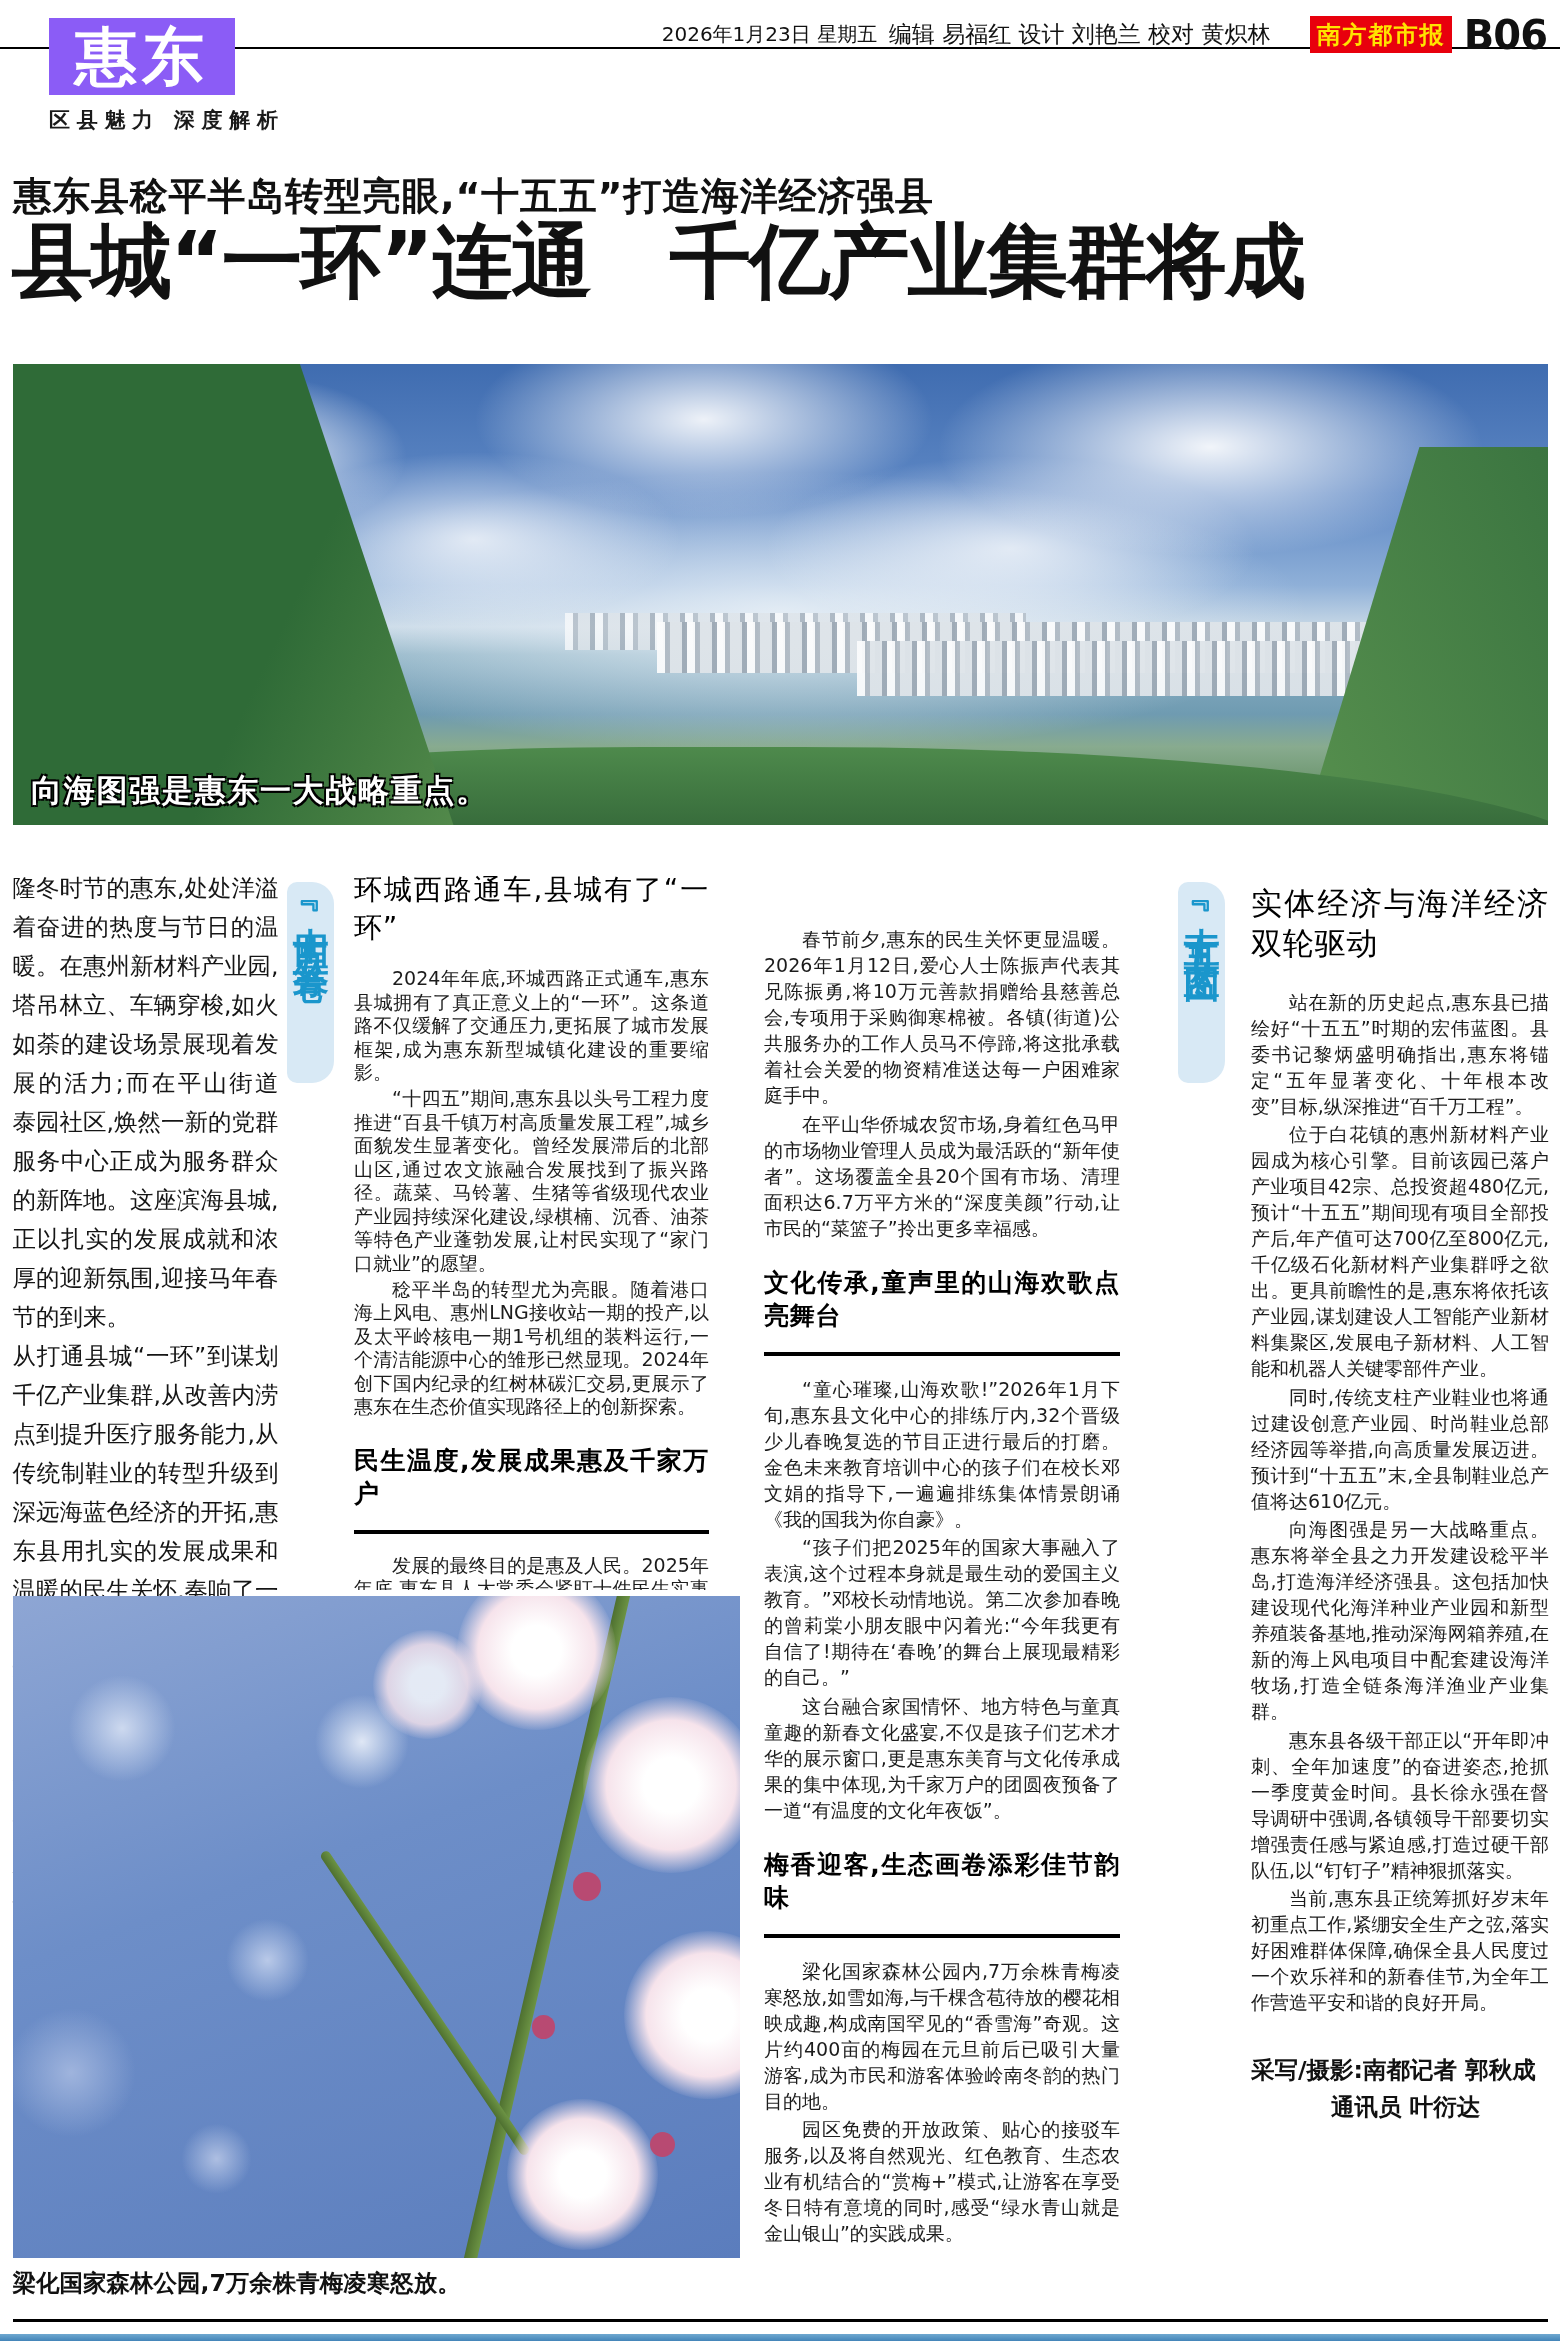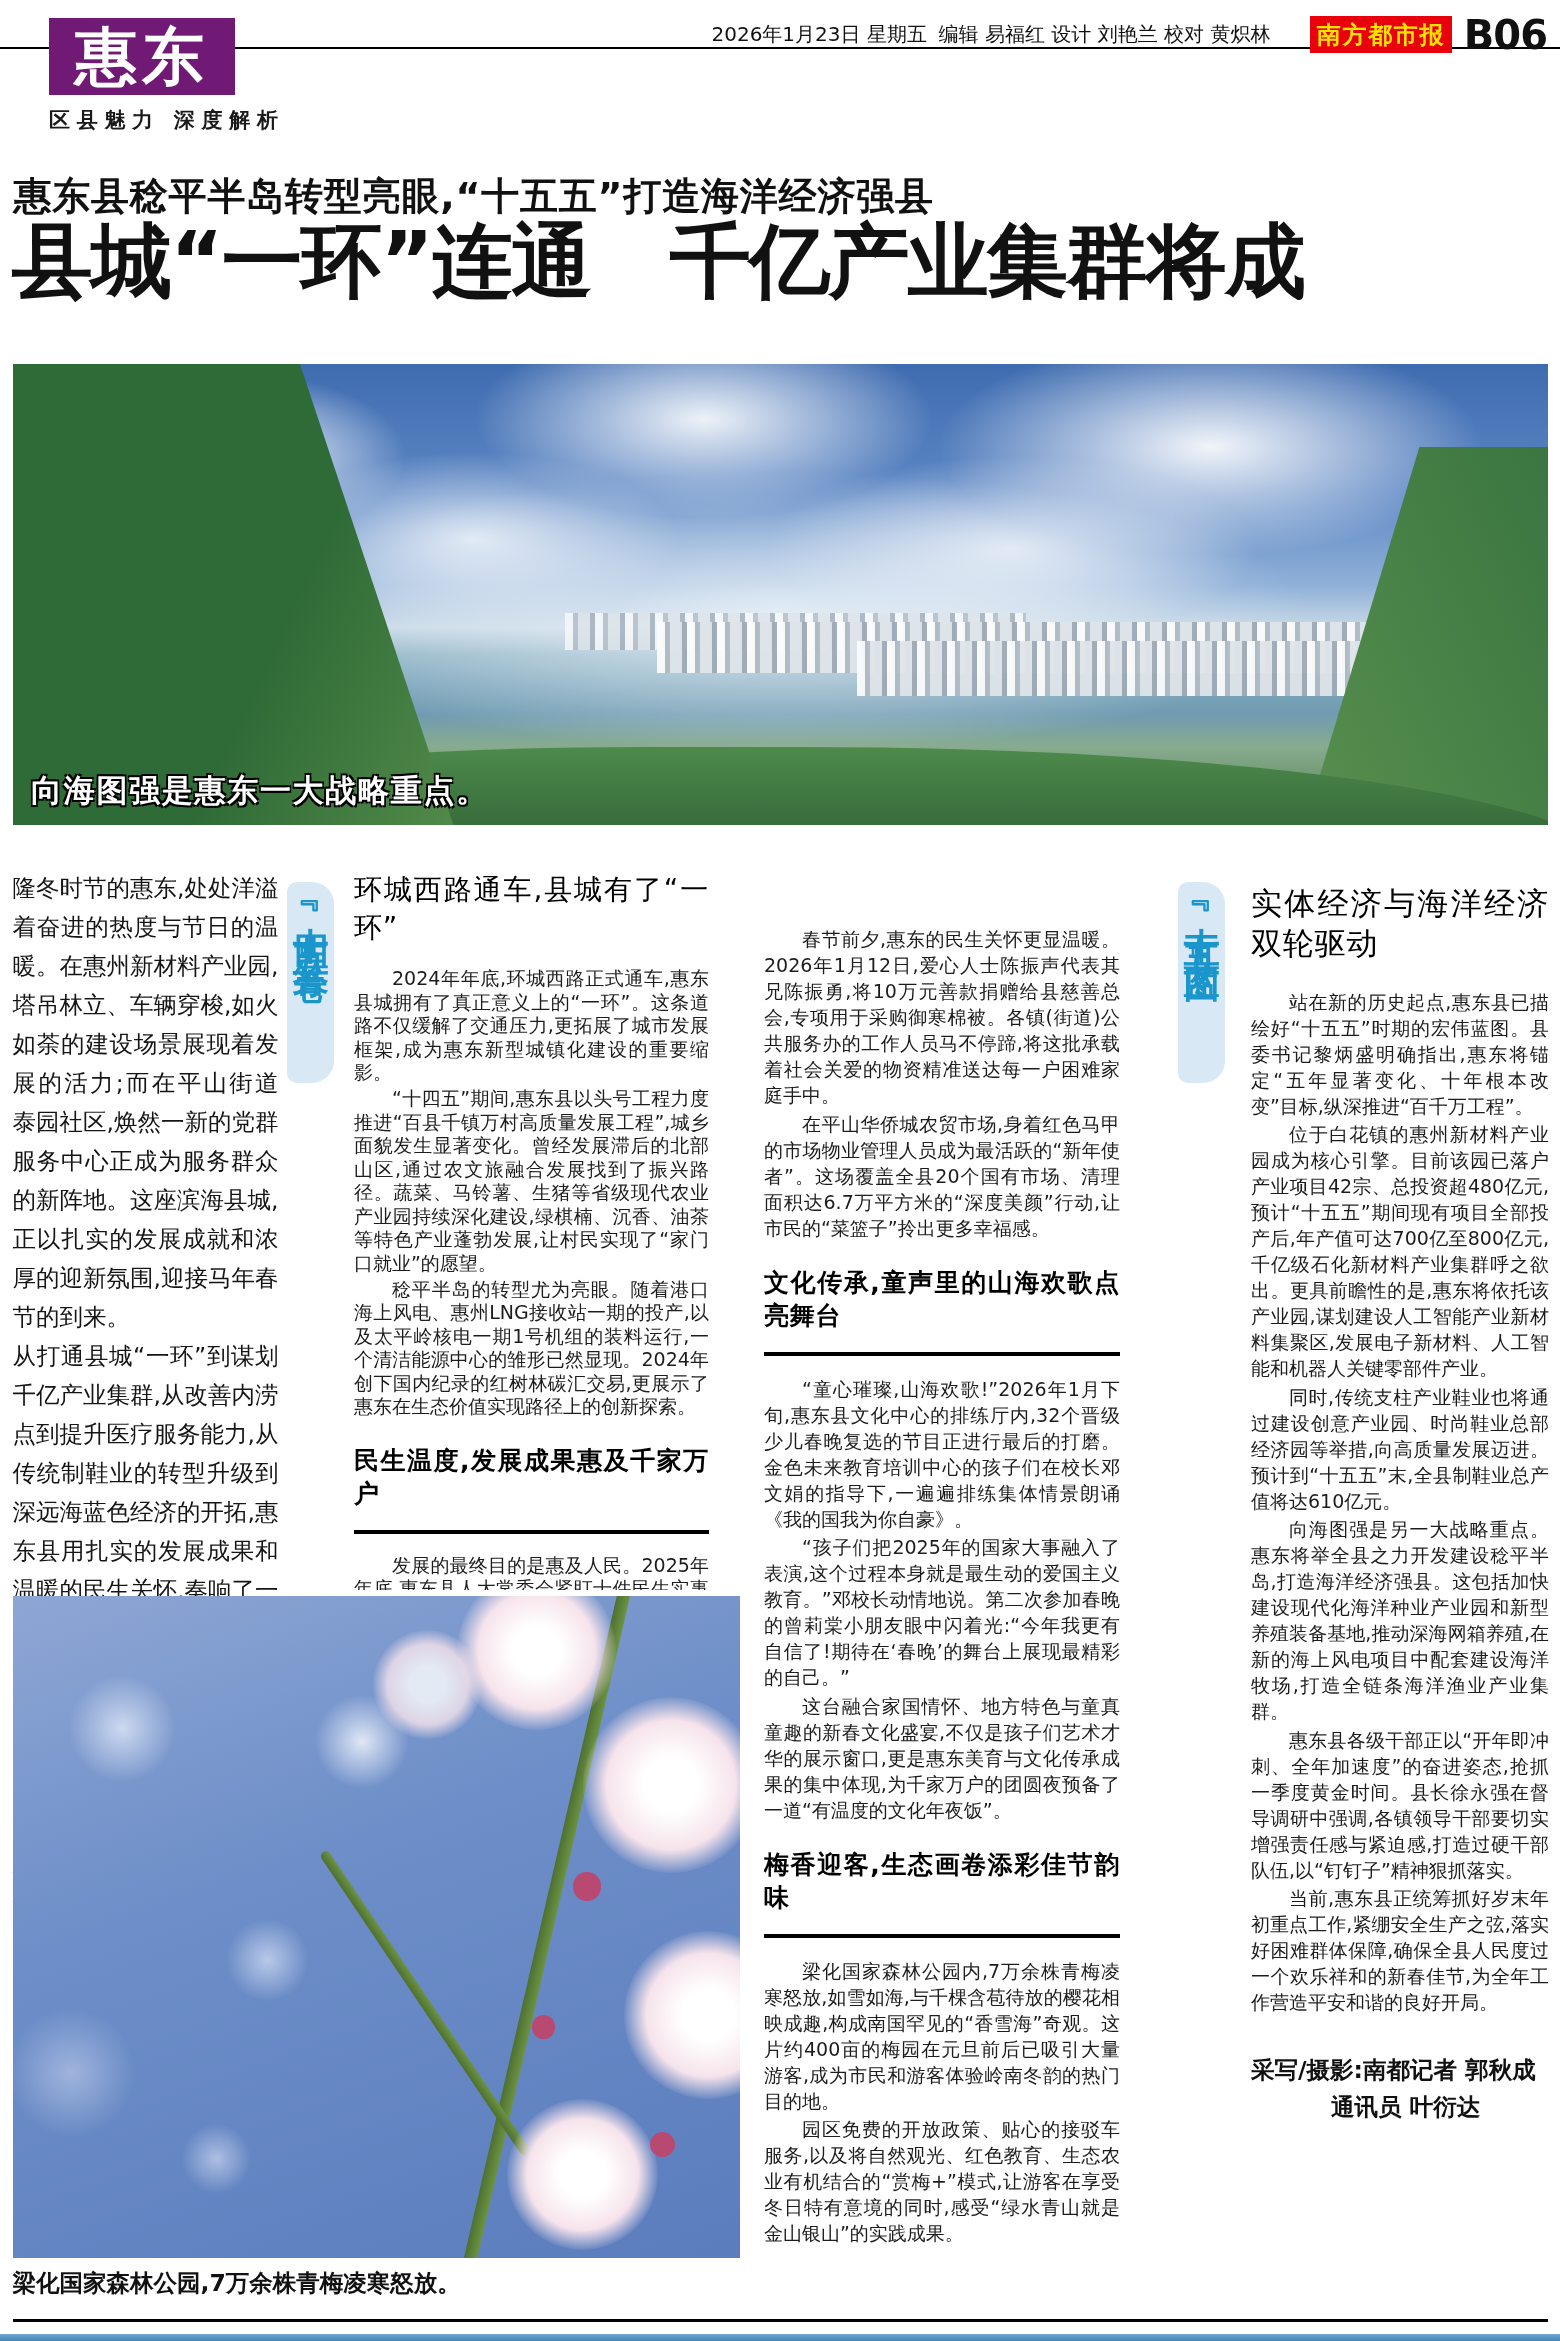--- a/index.html
+++ b/index.html
@@ -2,28 +2,28 @@
 <html style="font-size:13.4px"><head>
 <meta charset="utf-8">
 <style>
   html,body{margin:0;padding:0;background:#e9e9e9;}
   #page{position:relative;width:1560px;height:2342px;background:#ffffff;overflow:hidden;
         font-family:"DejaVu Sans","Liberation Sans",sans-serif;color:#111;}
   .abs{position:absolute;}
 
   
   #top-rule{top:47px;left:0;width:1560px;height:1.7px;background:#000;}
-  #logo-box{left:49px;top:18.4px;width:186px;height:77px;background:#701a75;color:#fff;
+  #logo-box{left:49px;top:18.4px;width:186px;height:77px;background:#8b5cf6;color:#fff;
             display:flex;align-items:center;justify-content:center;font-size:62px;font-weight:bold;
             letter-spacing:5px;z-index:3;}
   #tagline{left:49px;top:106px;width:188px;font-size:21px;font-weight:bold;letter-spacing:6.7px;
            white-space:nowrap;color:#1a1a1a;}
   #header-right{right:12.6px;top:11.7px;display:flex;align-items:center;gap:11.7px;z-index:3;}
   #dateline{font-size:20px;color:#111;}
-  #staffline{font-size:20px;color:#111;}
+  #staffline{font-size:23px;color:#111;}
   #paper-logo{background:#e8000d;color:#ffe400;font-weight:bold;font-size:24px;
               padding:2.5px 6.7px;letter-spacing:1.7px;margin-left:28px;}
   #page-number{font-size:40px;font-weight:900;letter-spacing:-0.8px;}
 
   
   #kicker{left:13.4px;top:171px;font-size:38px;font-weight:bold;letter-spacing:0.8px;}
   #main-headline{left:11.7px;top:219px;width:1533px;font-size:81px;font-weight:900;
                  letter-spacing:-1.7px;line-height:1.05;white-space:nowrap;}
 
   

